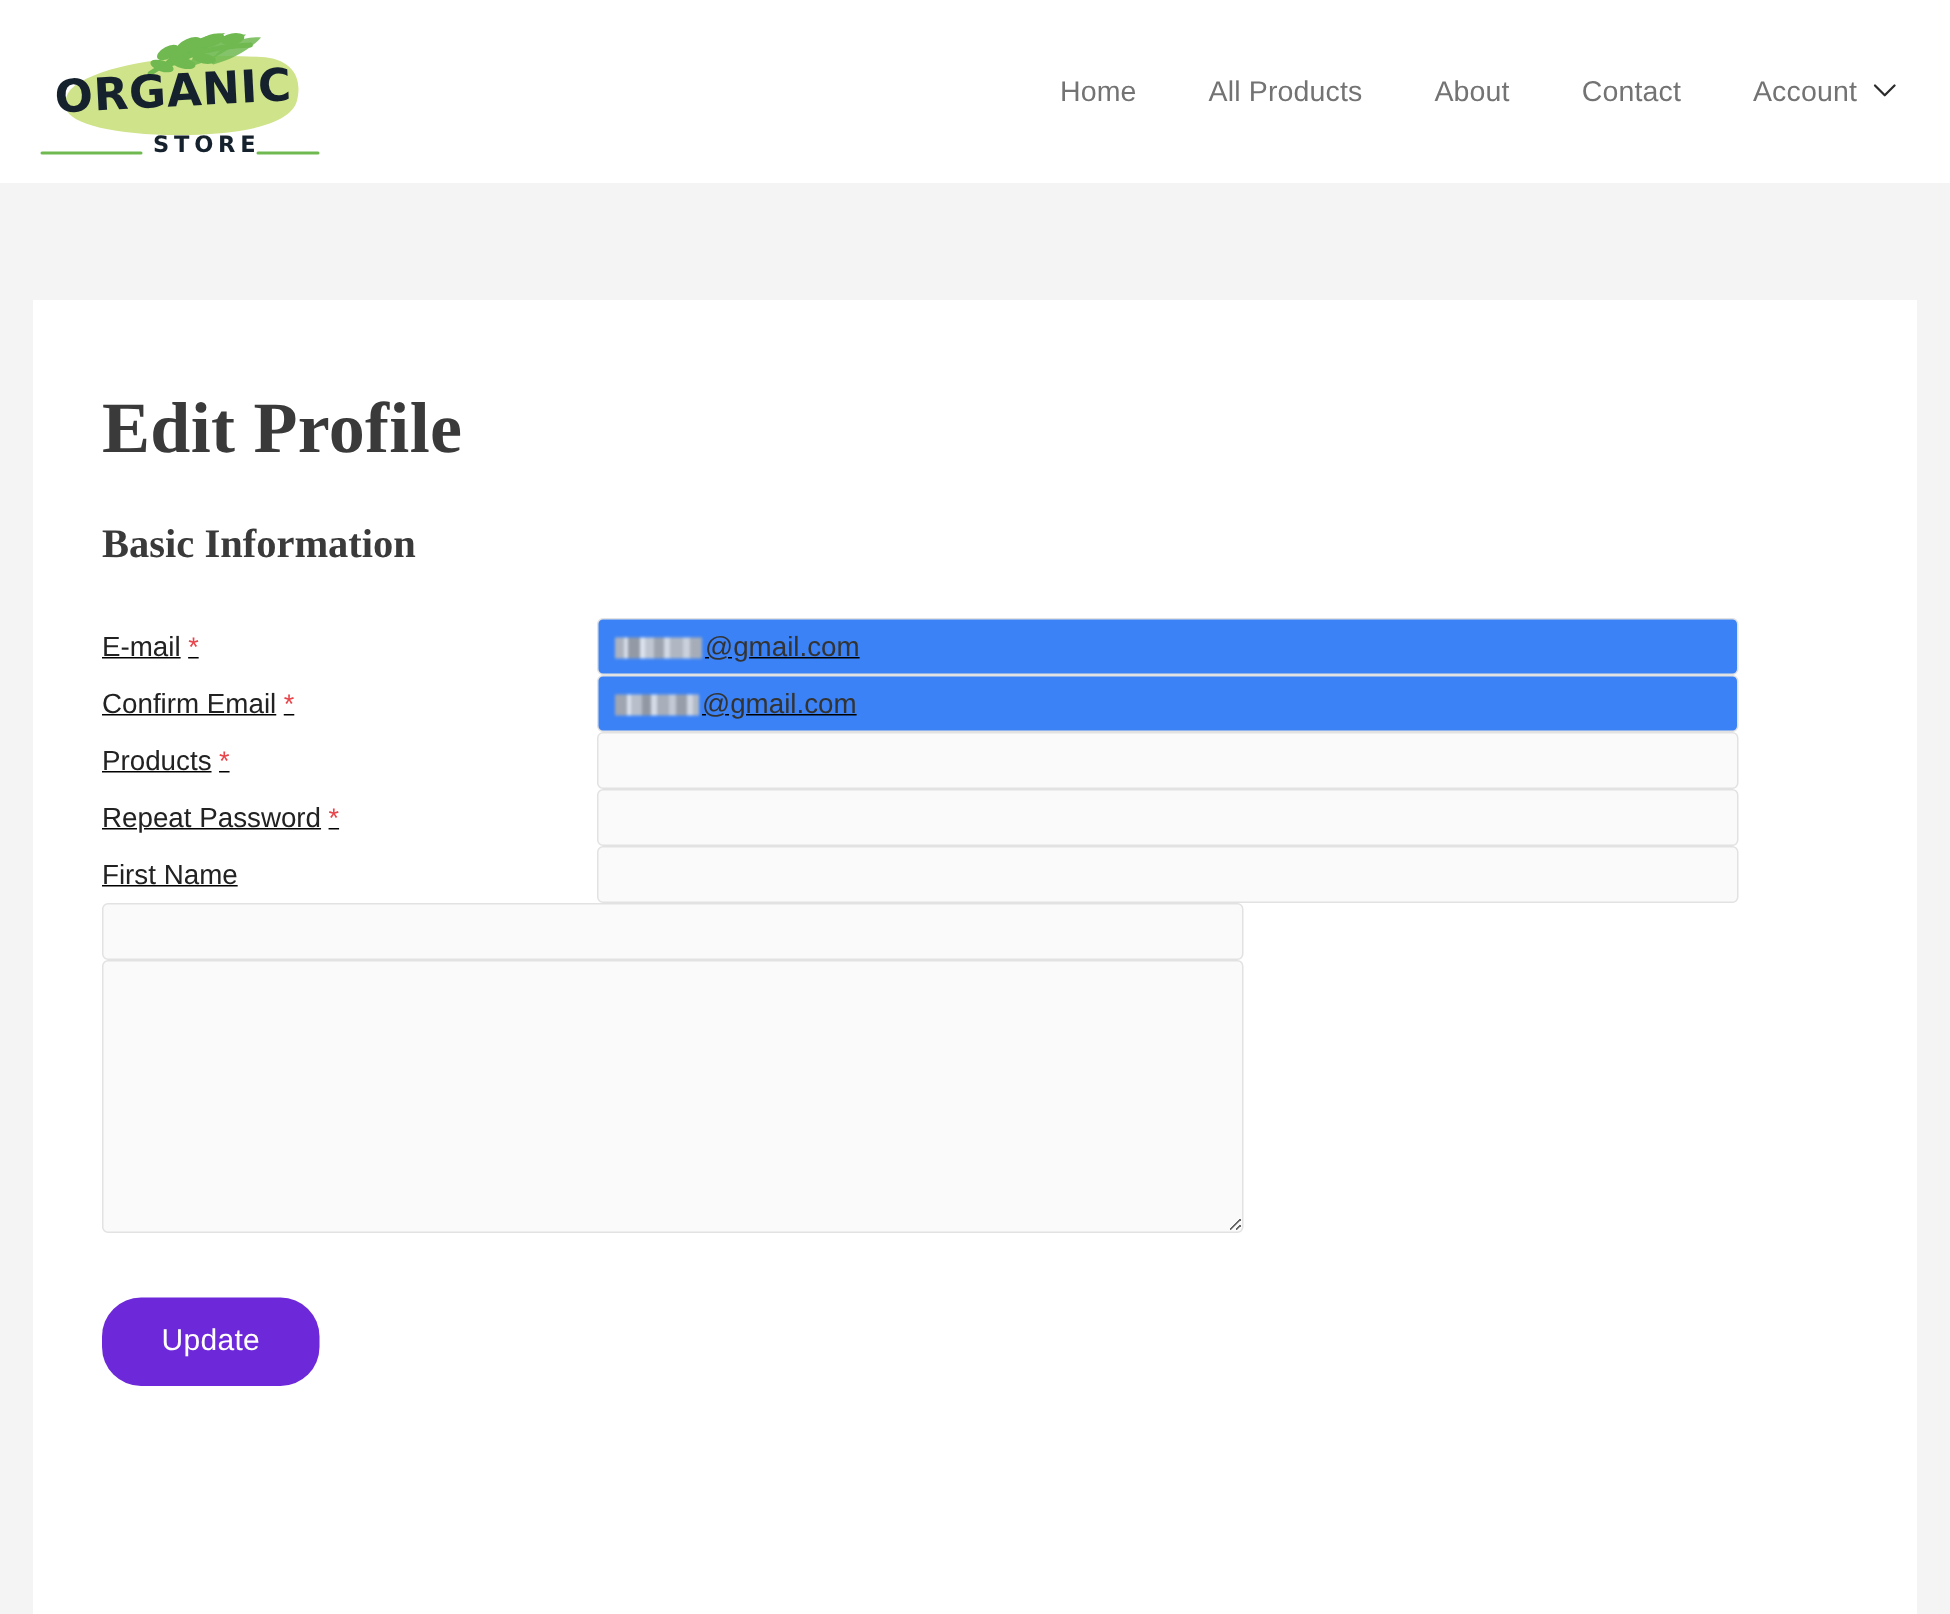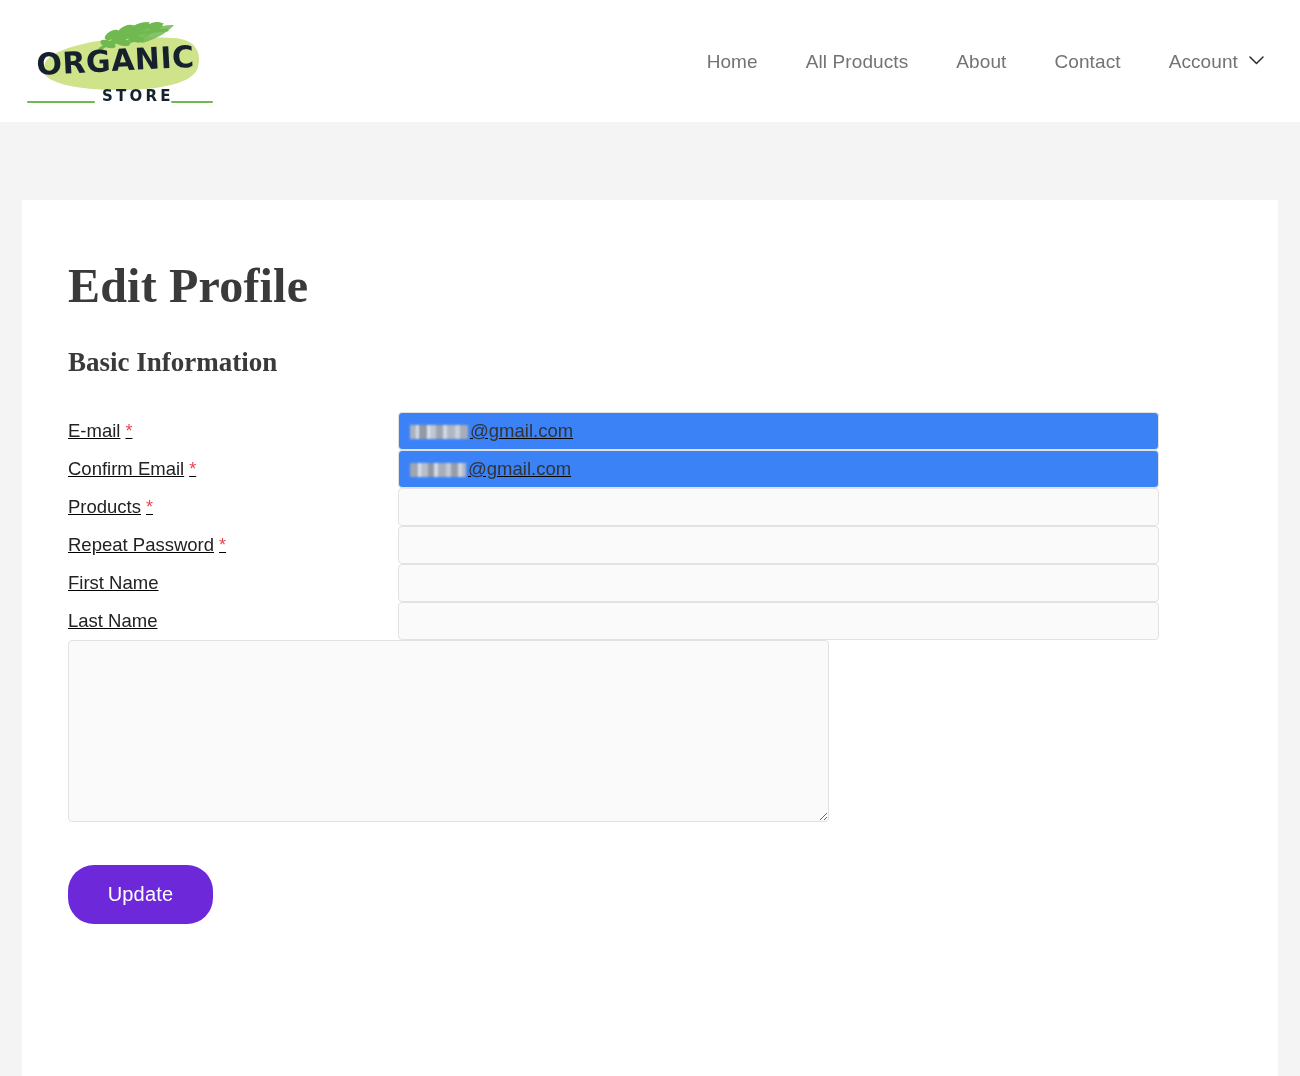--- a/index.html
+++ b/index.html
@@ -325,23 +325,20 @@
         <div class="form-row">
           <div class="label-col">
             <label class="field-label"><span>First Name</span></label>
           </div>
           <div class="field-col">
             <input class="text-input" type="text" placeholder="" style="">
           </div>
         </div>
 
         <div class="form-row">
-          <div class="label-col">
-            <label class="field-label"><span>Last Name</span></label>
-          </div>
           <div class="field-col">
             <input class="text-input" type="text" placeholder="" style="">
           </div>
         </div>
 
         <div class="form-row bio-row">
           <div class="field-col">
             <textarea class="bio-area" placeholder="" style=""></textarea>
           </div>
         </div>

